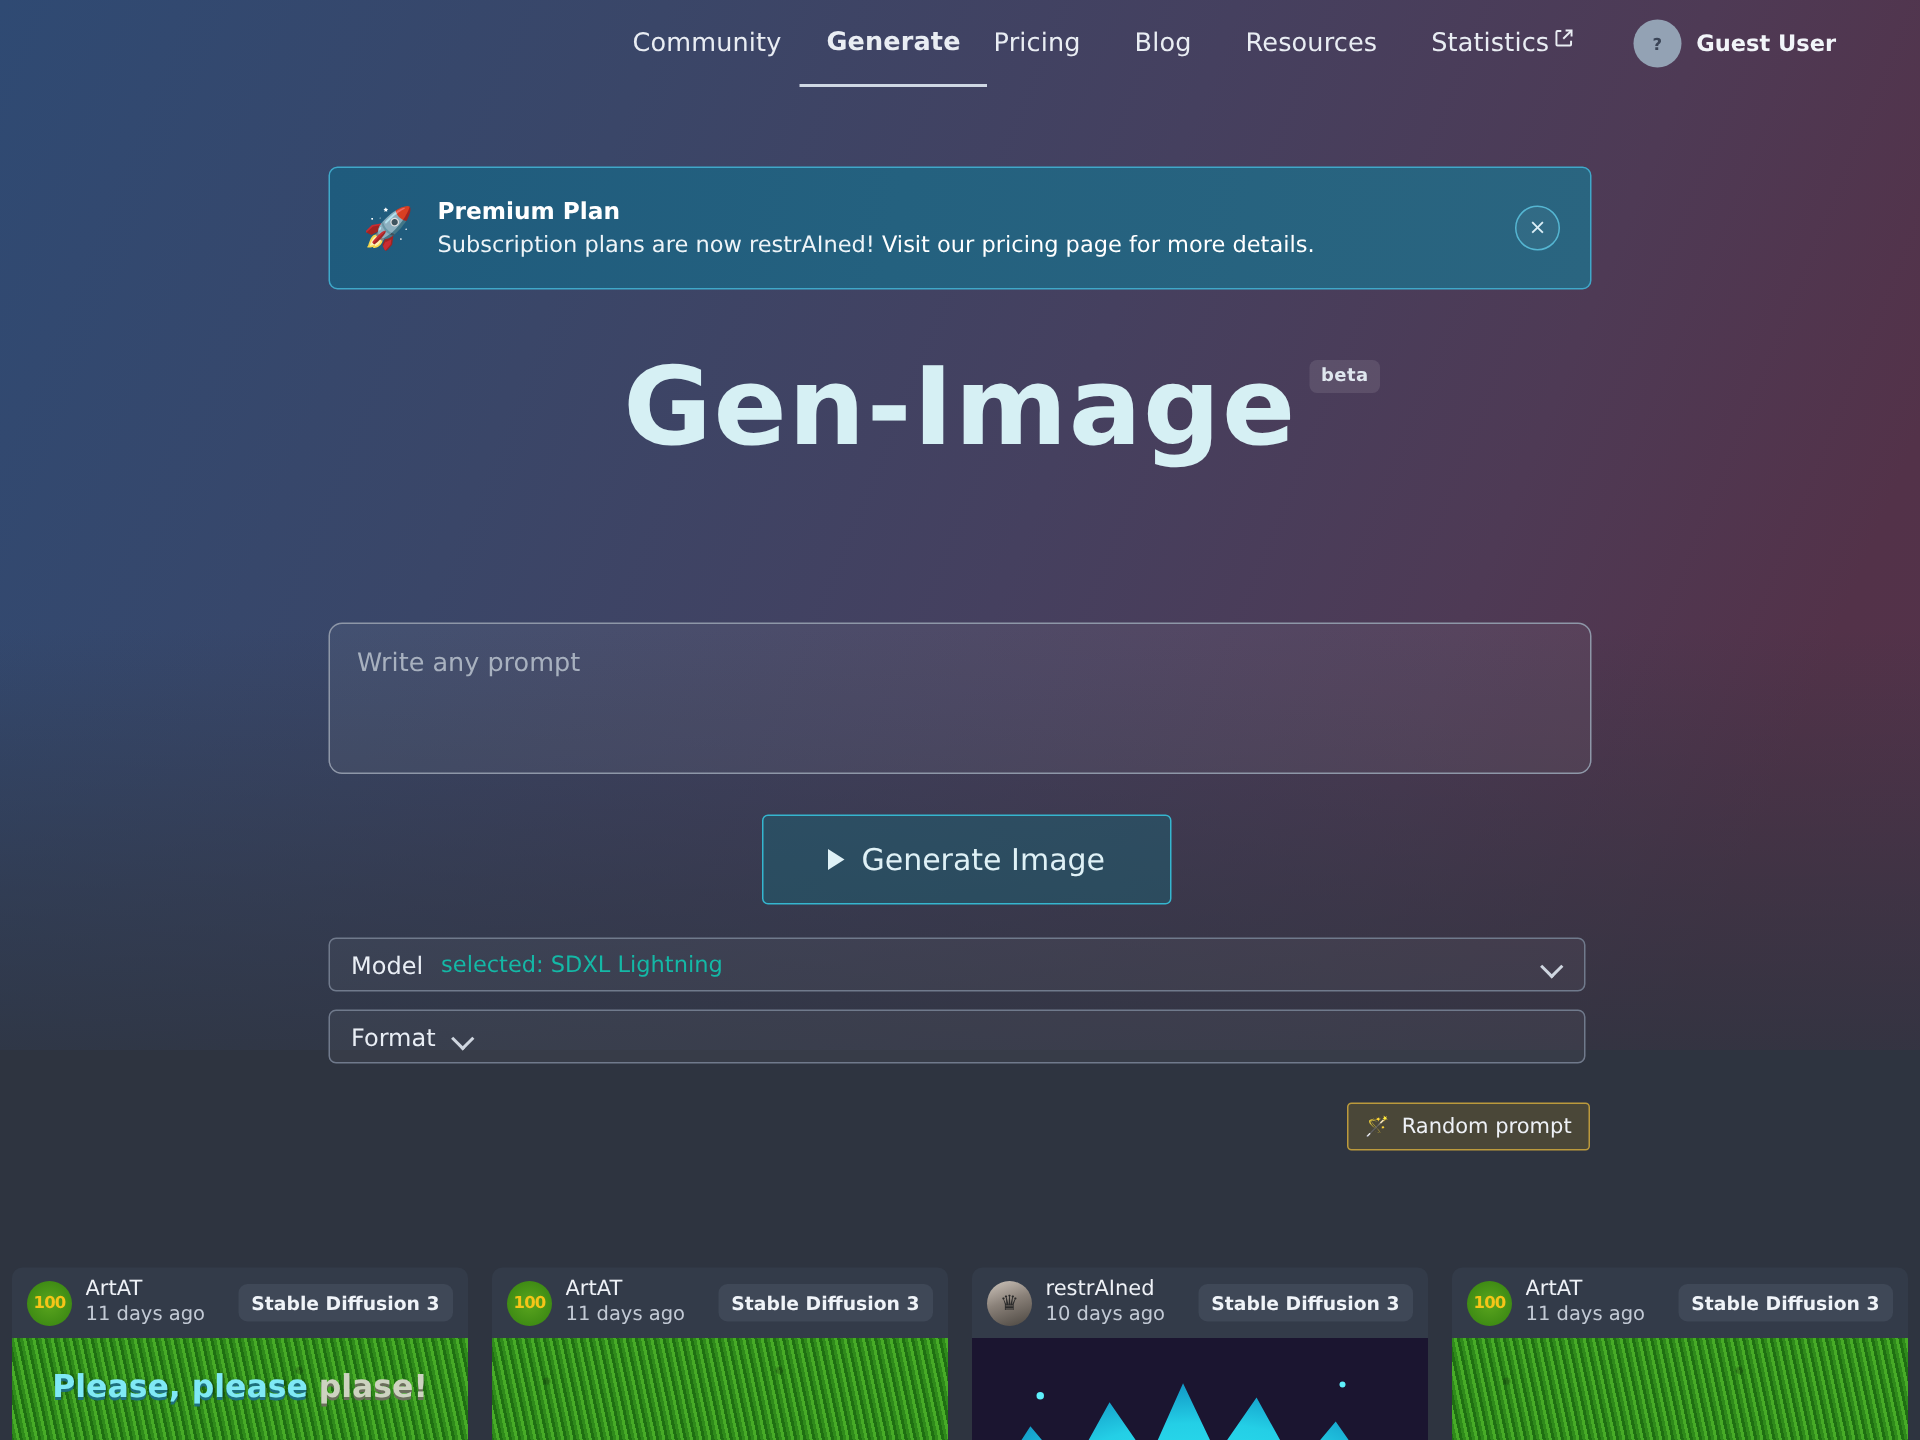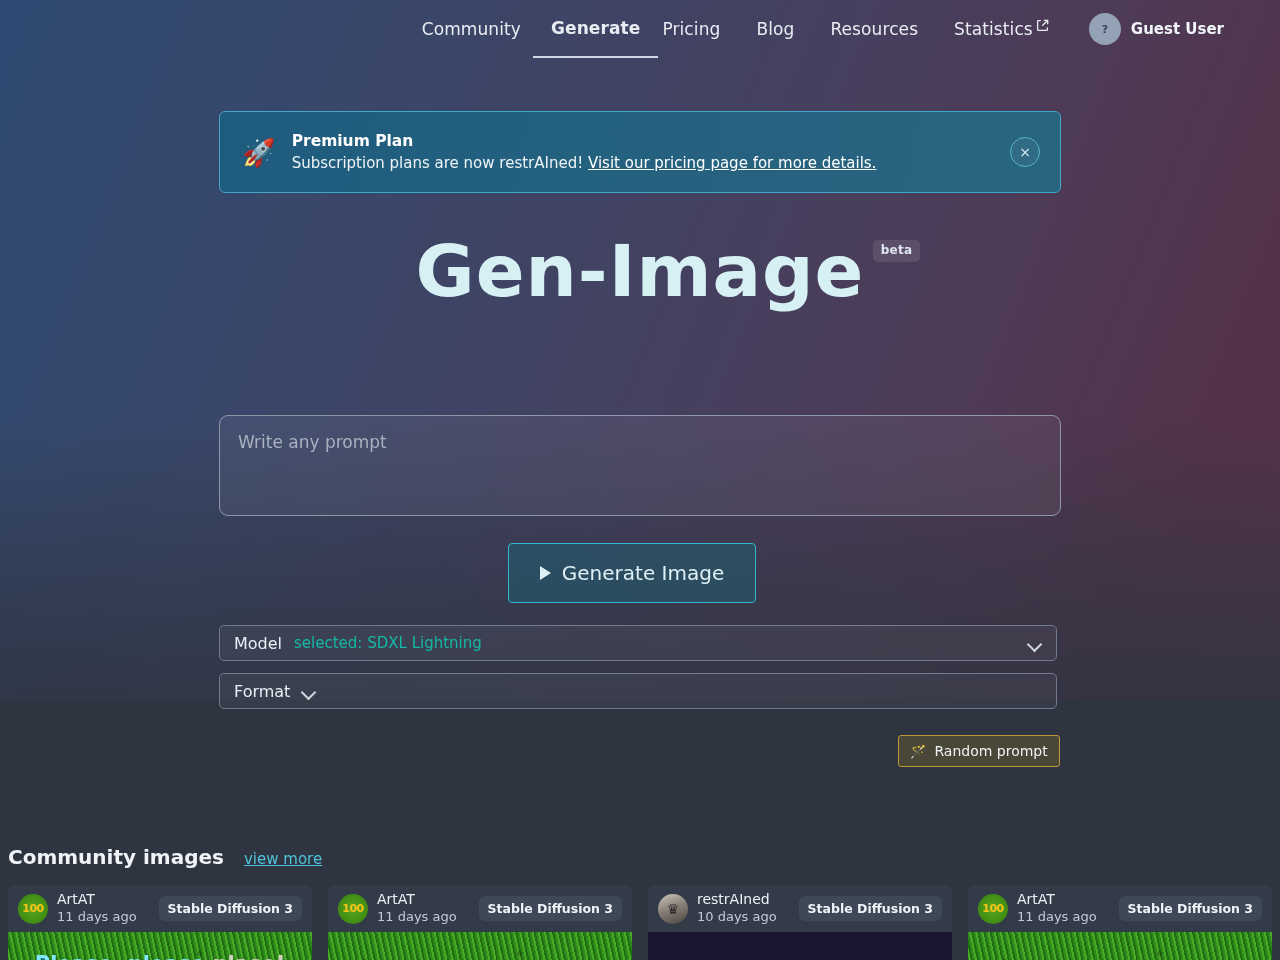--- a/index.html
+++ b/index.html
@@ -141,21 +141,20 @@
     font-weight: 700;
     color: #ffffff;
     margin-bottom: 4px;
   }
   .banner-sub {
     font-size: 15px;
     color: #eef4f8;
   }
   .banner-link {
     color: #ffffff;
-    text-decoration: underline;
     cursor: pointer;
   }
   .banner-close {
     flex: 0 0 auto;
     width: 30px;
     height: 30px;
     border-radius: 50%;
     border: 1px solid #55b6d2;
     background: rgba(255,255,255,0.04);
     color: #dbeef6;
@@ -214,21 +213,21 @@
     resize: none;
     outline: none;
   }
   .prompt-box::placeholder { color: #a8b1bf; }
 
   
   .generate-btn {
     position: absolute;
     left: 508px;
     top: 473px;
-    width: 248px;
+    width: 273px;
     height: 60px;
     background: rgba(33, 92, 112, 0.55);
     border: 1px solid #35b6cf;
     border-radius: 4px;
     color: #dff1f6;
     font-family: "DejaVu Sans", "Liberation Sans", sans-serif;
     font-size: 20px;
     display: flex;
     align-items: center;
     justify-content: center;
@@ -519,24 +518,20 @@
     <span class="select-label">Format</span>
     <span class="chev"></span>
   </div>
 
   <div class="random-btn">
     <span class="wand-icon">🪄</span>
     <span>Random prompt</span>
   </div>
 
   <div class="community">
-    <div class="community-head">
-      <div class="community-title">Community images</div>
-      <div class="view-more">view more</div>
-    </div>
 
     <div class="cards">
 
       <div class="card">
         <div class="card-head">
           <div class="card-avatar av-hundred">100</div>
           <div class="card-meta">
             <div class="card-user">ArtAT</div>
             <div class="card-time">11 days ago</div>
           </div>

